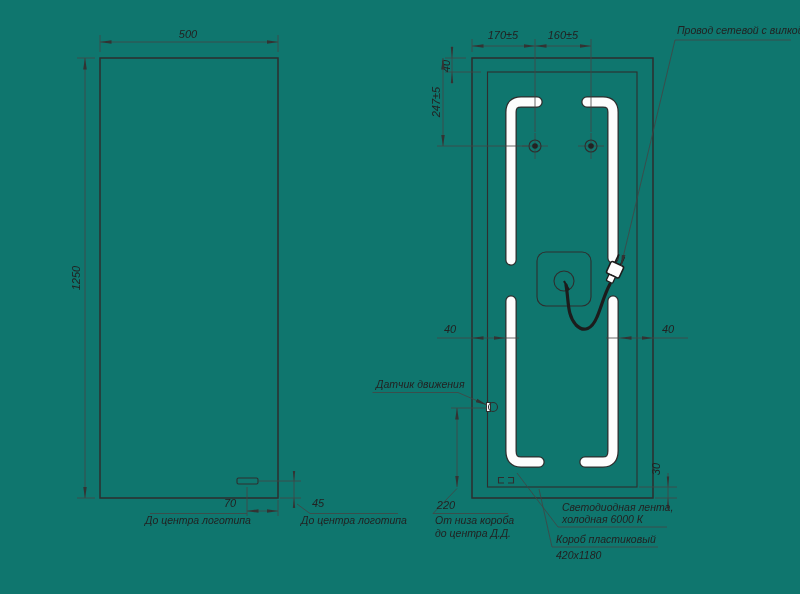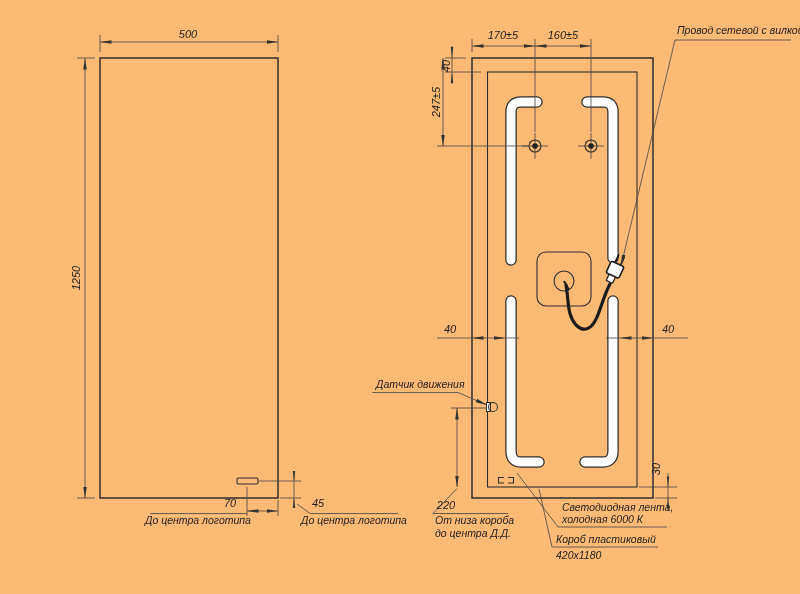--- a/index.html
+++ b/index.html
@@ -1,16 +1,16 @@
 <!DOCTYPE html>
 <html><head>
 <meta charset="utf-8">
 <style>
   html,body{margin:0;padding:0;background:#fdfdfd;}
-  .stage{width:800px;height:594px;position:relative;background:#fdba74;overflow:hidden;}
+  .stage{width:800px;height:594px;position:relative;background:#0f766e;overflow:hidden;}
   svg{display:block;}
   .t{font:italic 10.5px "Liberation Sans", sans-serif;fill:#222;}
   .td{font:italic 11px "Liberation Sans", sans-serif;fill:#222;}
   .main{stroke:#2e2e2e;fill:none;stroke-width:1.5;}
   .mid{stroke:#2e2e2e;fill:none;stroke-width:1.1;}
   .thin{stroke:#444;fill:none;stroke-width:0.8;}
   .ledblack{stroke:#2e2e2e;fill:none;stroke-width:11.5;stroke-linecap:round;stroke-linejoin:round;}
   .ledwhite{stroke:#fdfdfd;fill:none;stroke-width:9;stroke-linecap:round;stroke-linejoin:round;}
   .cord{stroke:#1c1c1c;fill:none;stroke-width:3.2;stroke-linecap:round;}
   .arrtri{fill:#333;stroke:none;}

